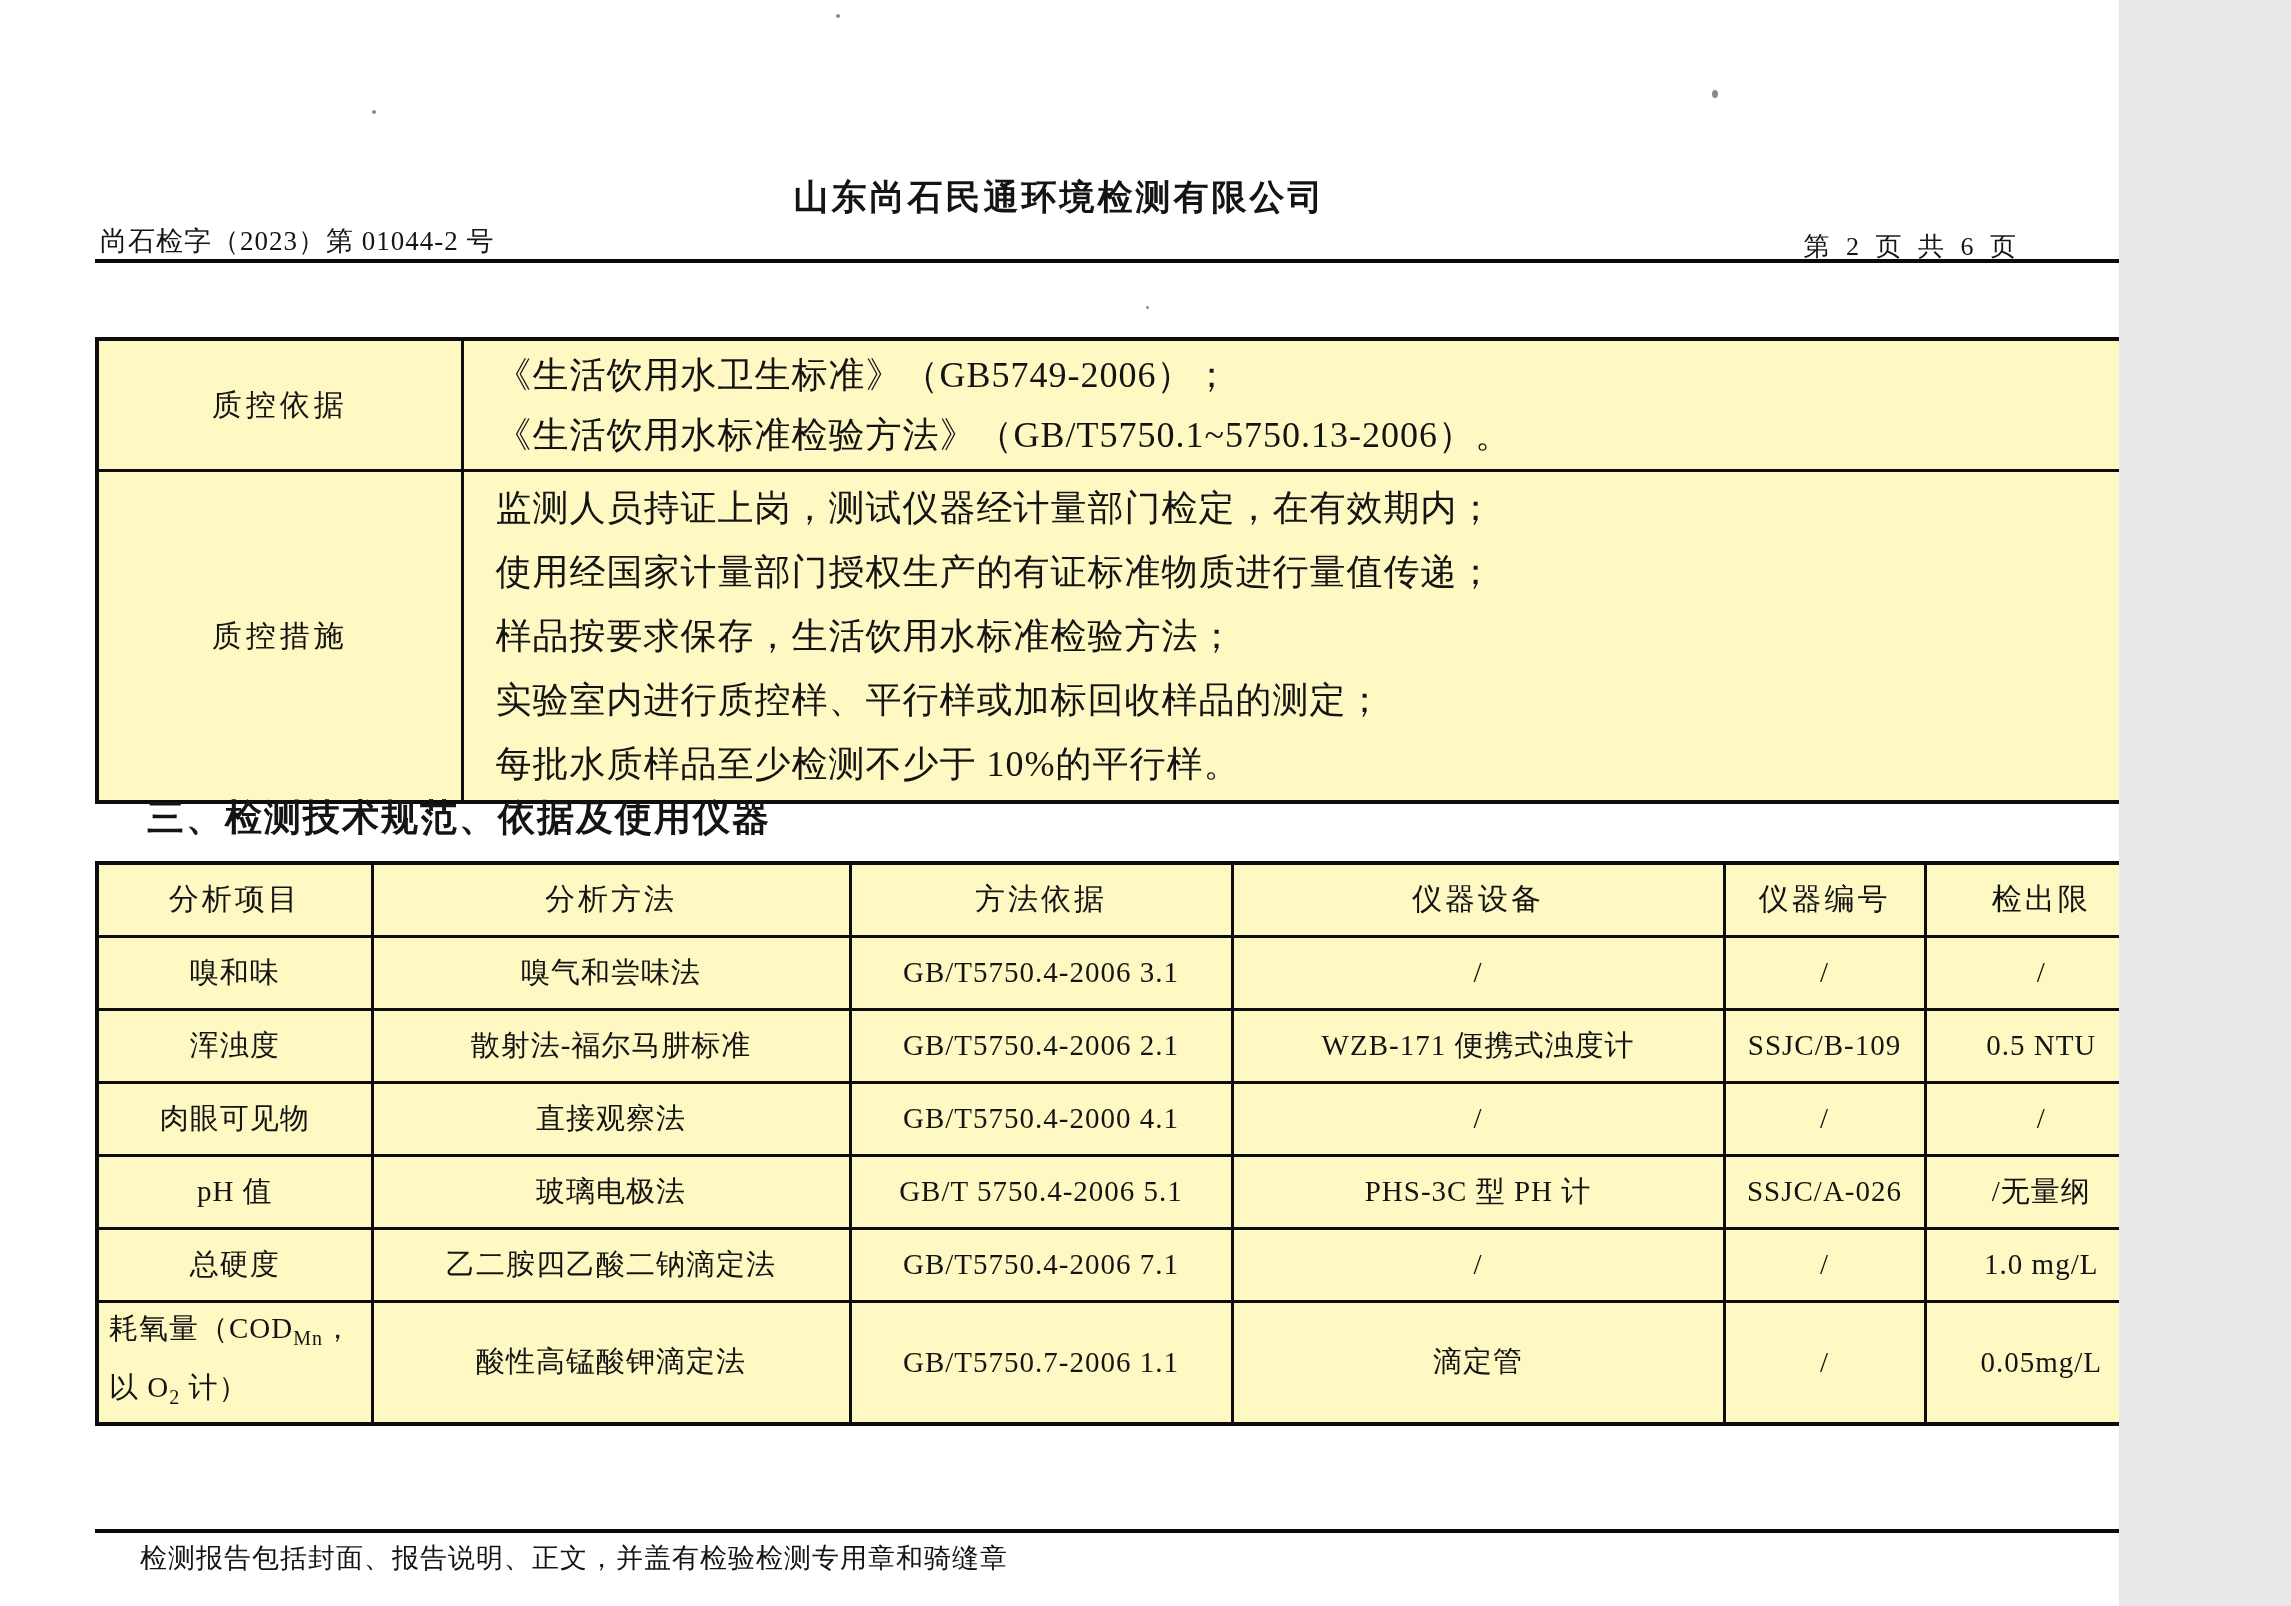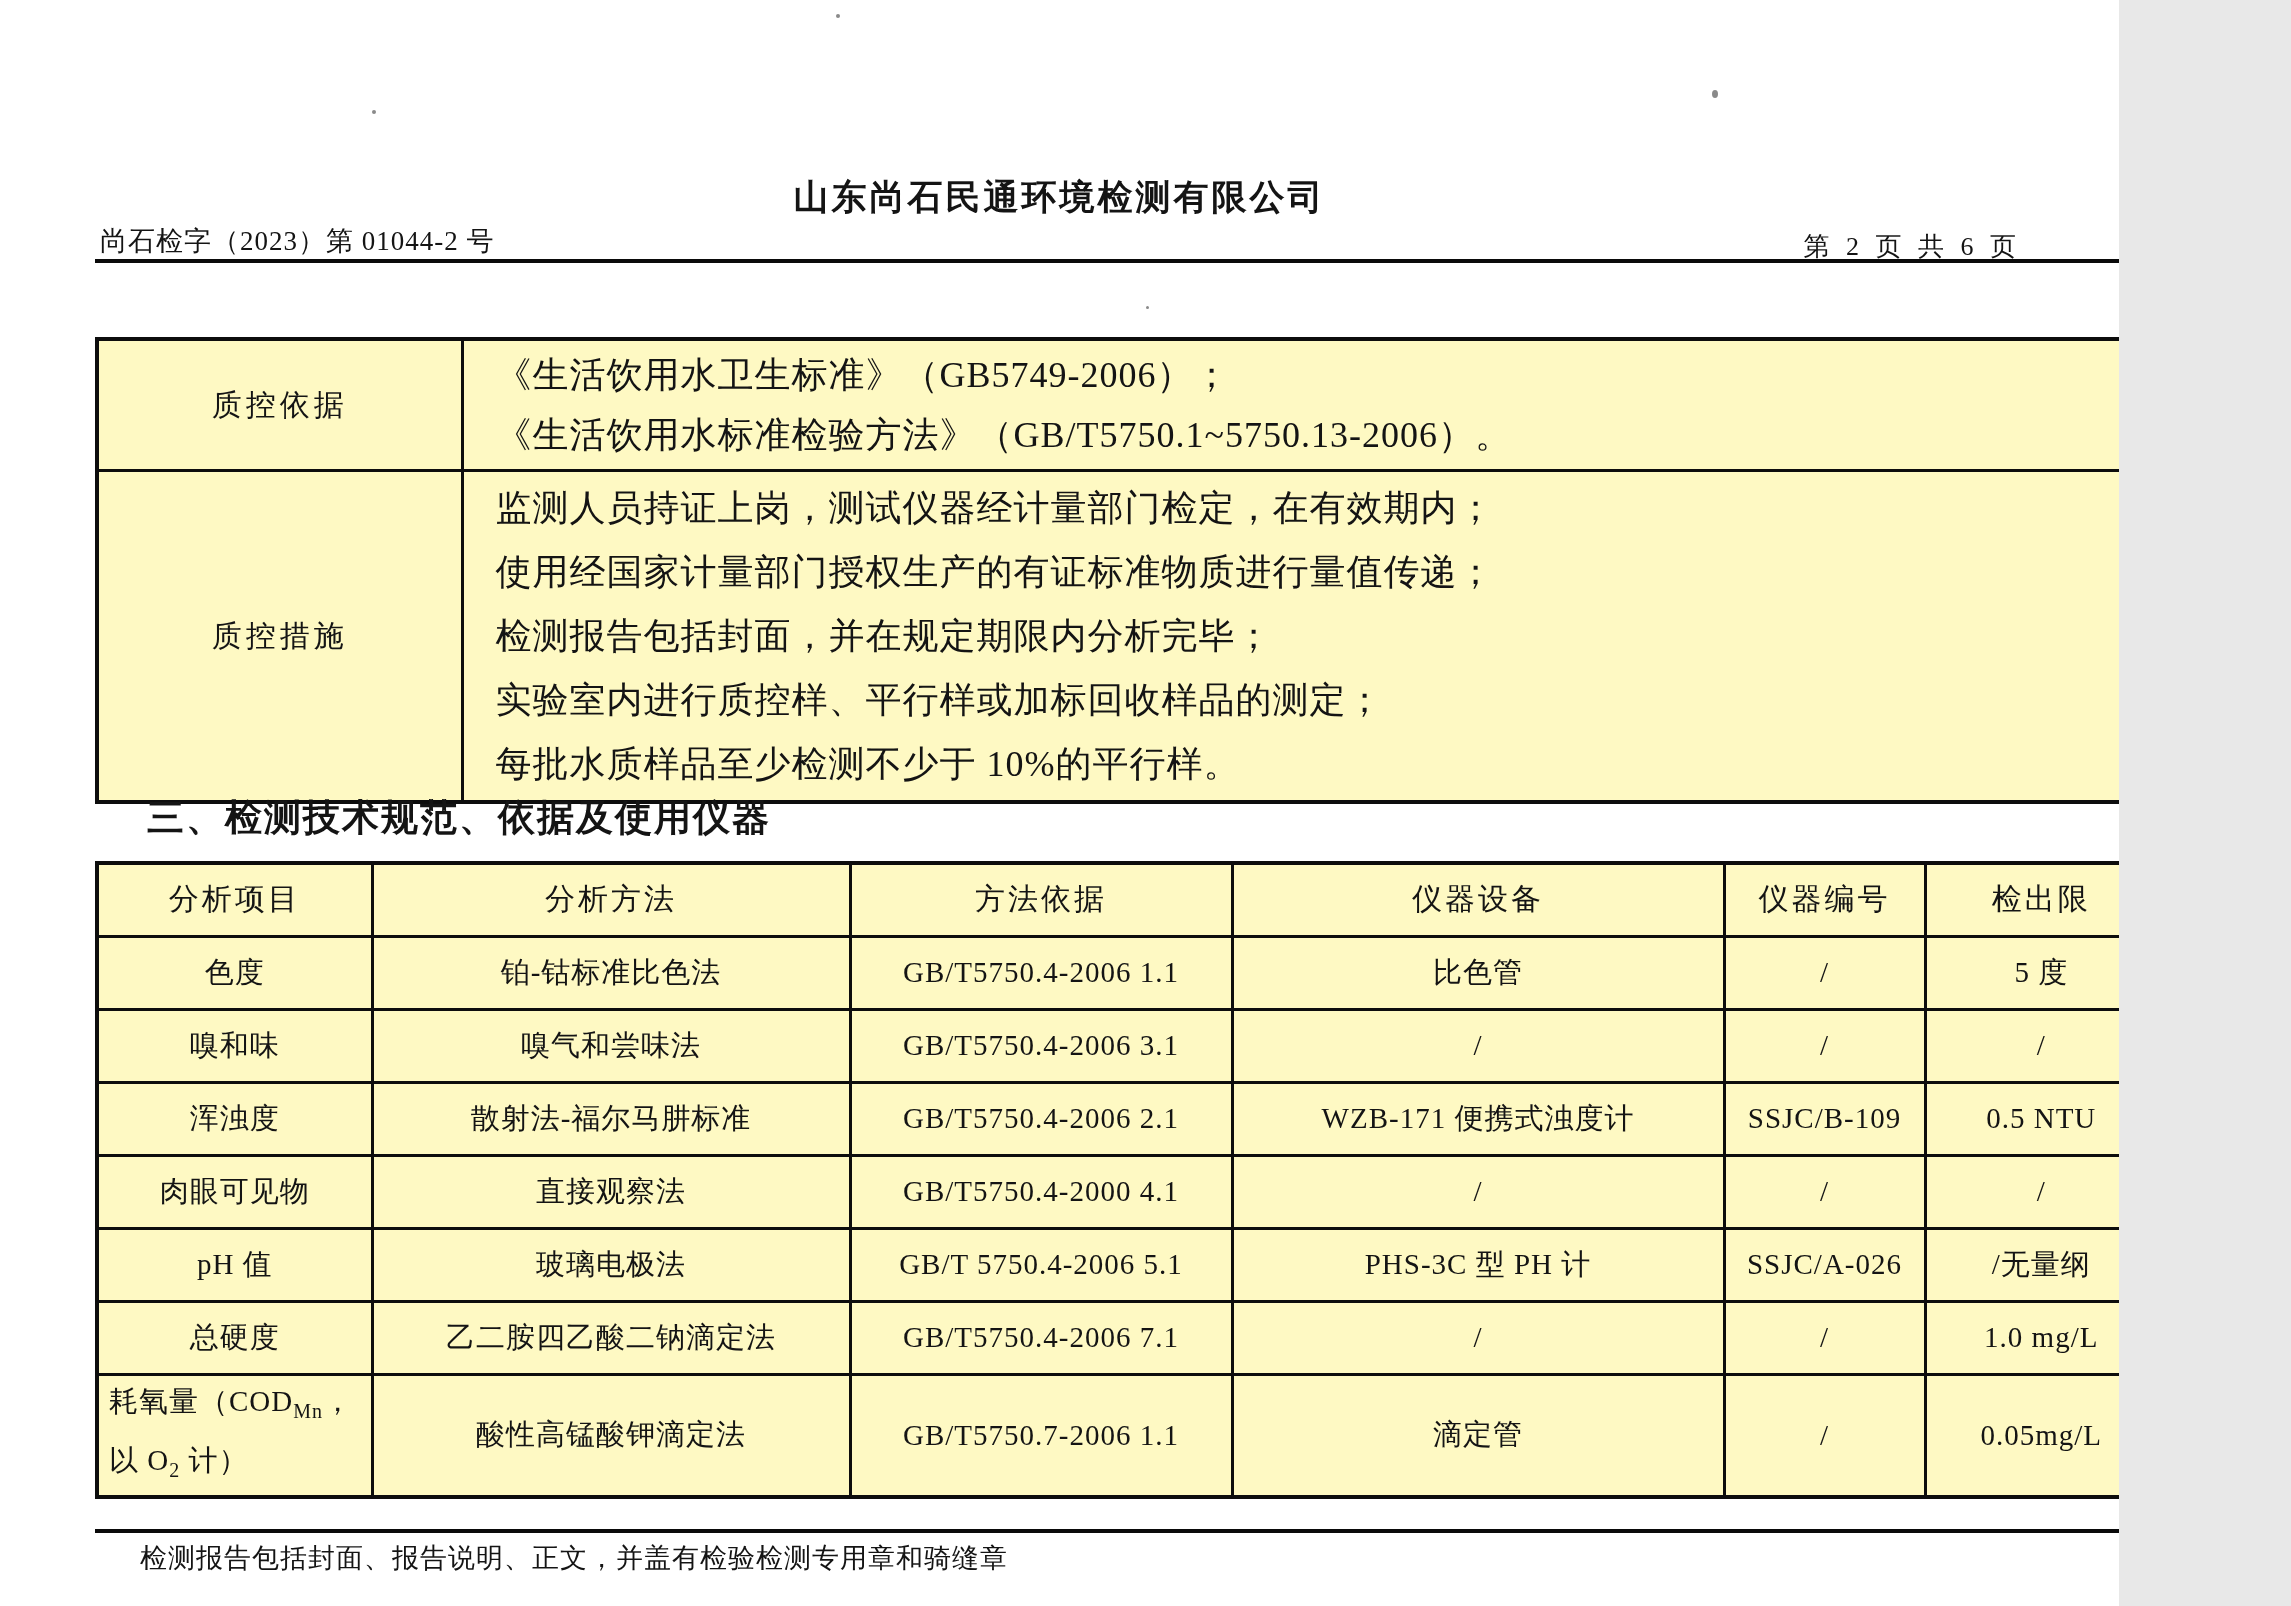--- a/index.html
+++ b/index.html
@@ -76,21 +76,21 @@
       <td class="qc-content">
         <div class="qc-line">《生活饮用水卫生标准》（GB5749-2006）；</div>
         <div class="qc-line">《生活饮用水标准检验方法》（GB/T5750.1~5750.13-2006）。</div>
       </td>
     </tr>
     <tr class="qc-row-measures">
       <td class="qc-label">质控措施</td>
       <td class="qc-content">
         <div class="qc-line">监测人员持证上岗，测试仪器经计量部门检定，在有效期内；</div>
         <div class="qc-line">使用经国家计量部门授权生产的有证标准物质进行量值传递；</div>
-        <div class="qc-line">检测报告包括封面，并在规定期限内分析完毕；</div>
+        <div class="qc-line">样品按要求保存，生活饮用水标准检验方法；</div>
         <div class="qc-line">实验室内进行质控样、平行样或加标回收样品的测定；</div>
         <div class="qc-line">每批水质样品至少检测不少于 10%的平行样。</div>
       </td>
     </tr>
   </tbody>
     </table>
 
   <div class="sec-heading" id="sec3-heading">三、检测技术规范、依据及使用仪器</div>
 
   <table id="method-table" class="outer">
@@ -103,28 +103,20 @@
         <col style="width:233px">
     </colgroup>
     <tbody>
         <tr class="hrow">
       <th>分析项目</th>
       <th>分析方法</th>
       <th>方法依据</th>
       <th>仪器设备</th>
       <th>仪器编号</th>
       <th>检出限</th>
-    </tr>
-    <tr class="drow">
-      <td>色度</td>
-      <td>铂-钴标准比色法</td>
-      <td>GB/T5750.4-2006 1.1</td>
-      <td>比色管</td>
-      <td>/</td>
-      <td>5 度</td>
     </tr>
     <tr class="drow">
       <td>嗅和味</td>
       <td>嗅气和尝味法</td>
       <td>GB/T5750.4-2006 3.1</td>
       <td>/</td>
       <td>/</td>
       <td>/</td>
     </tr>
     <tr class="drow">

